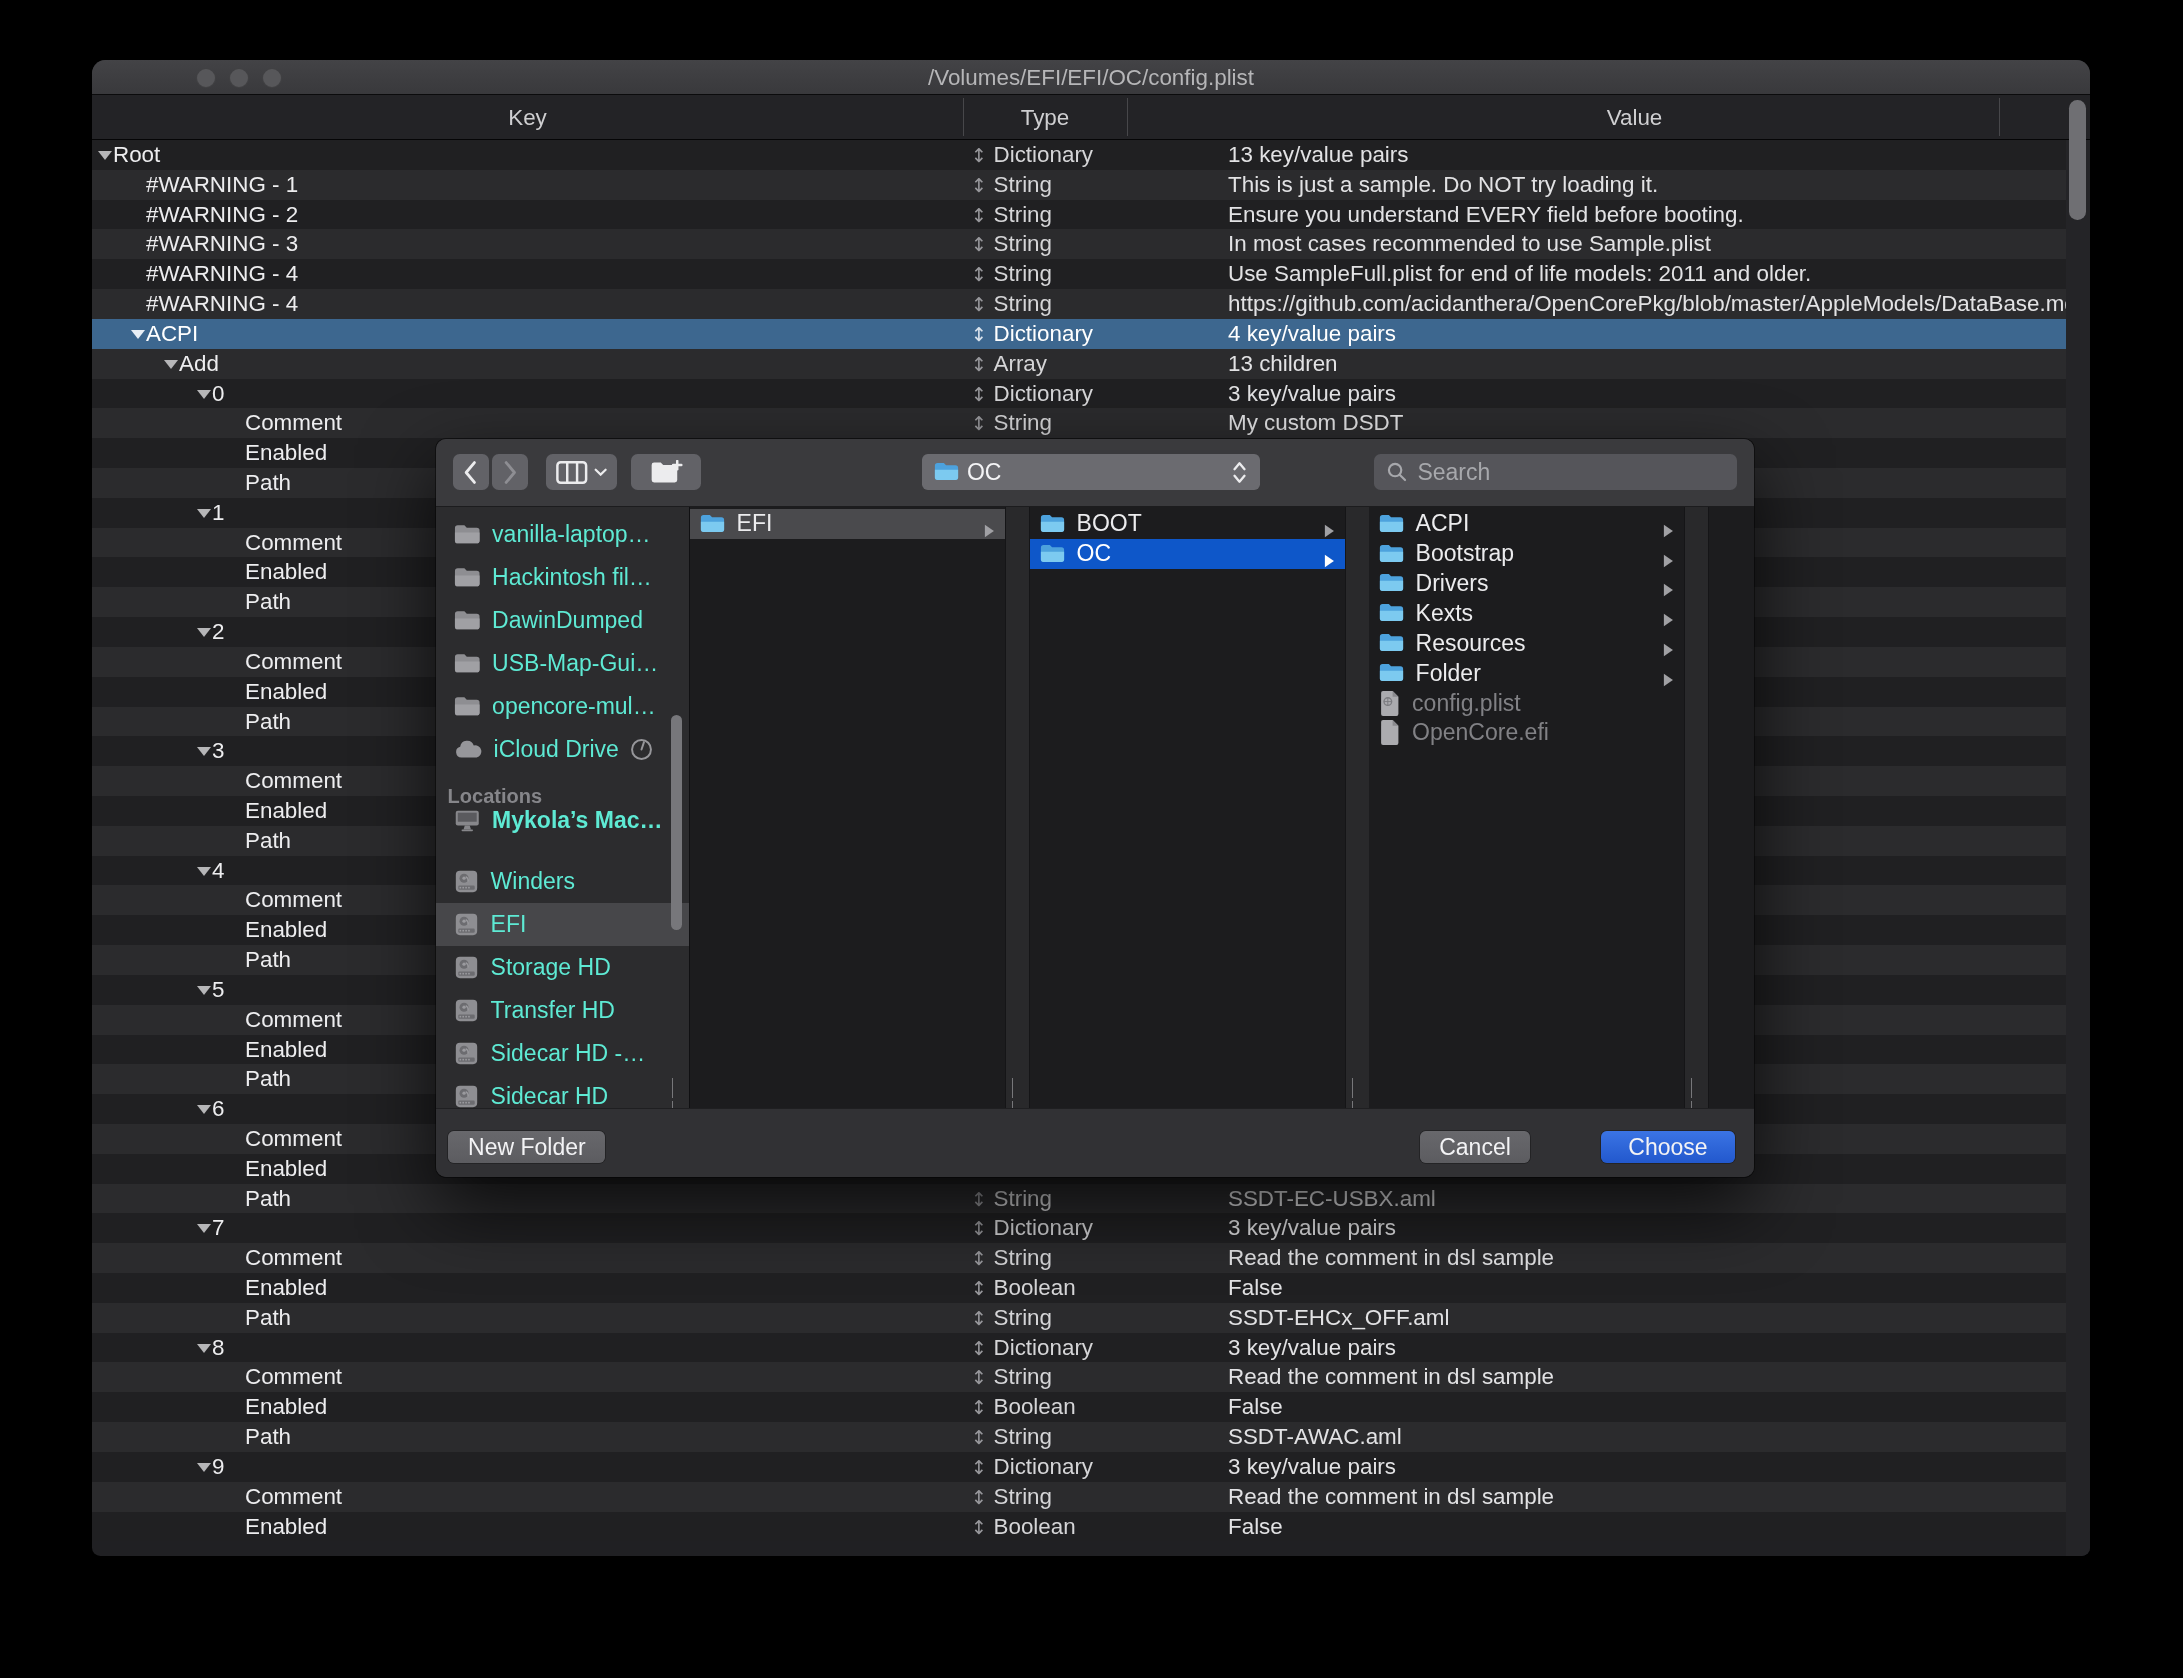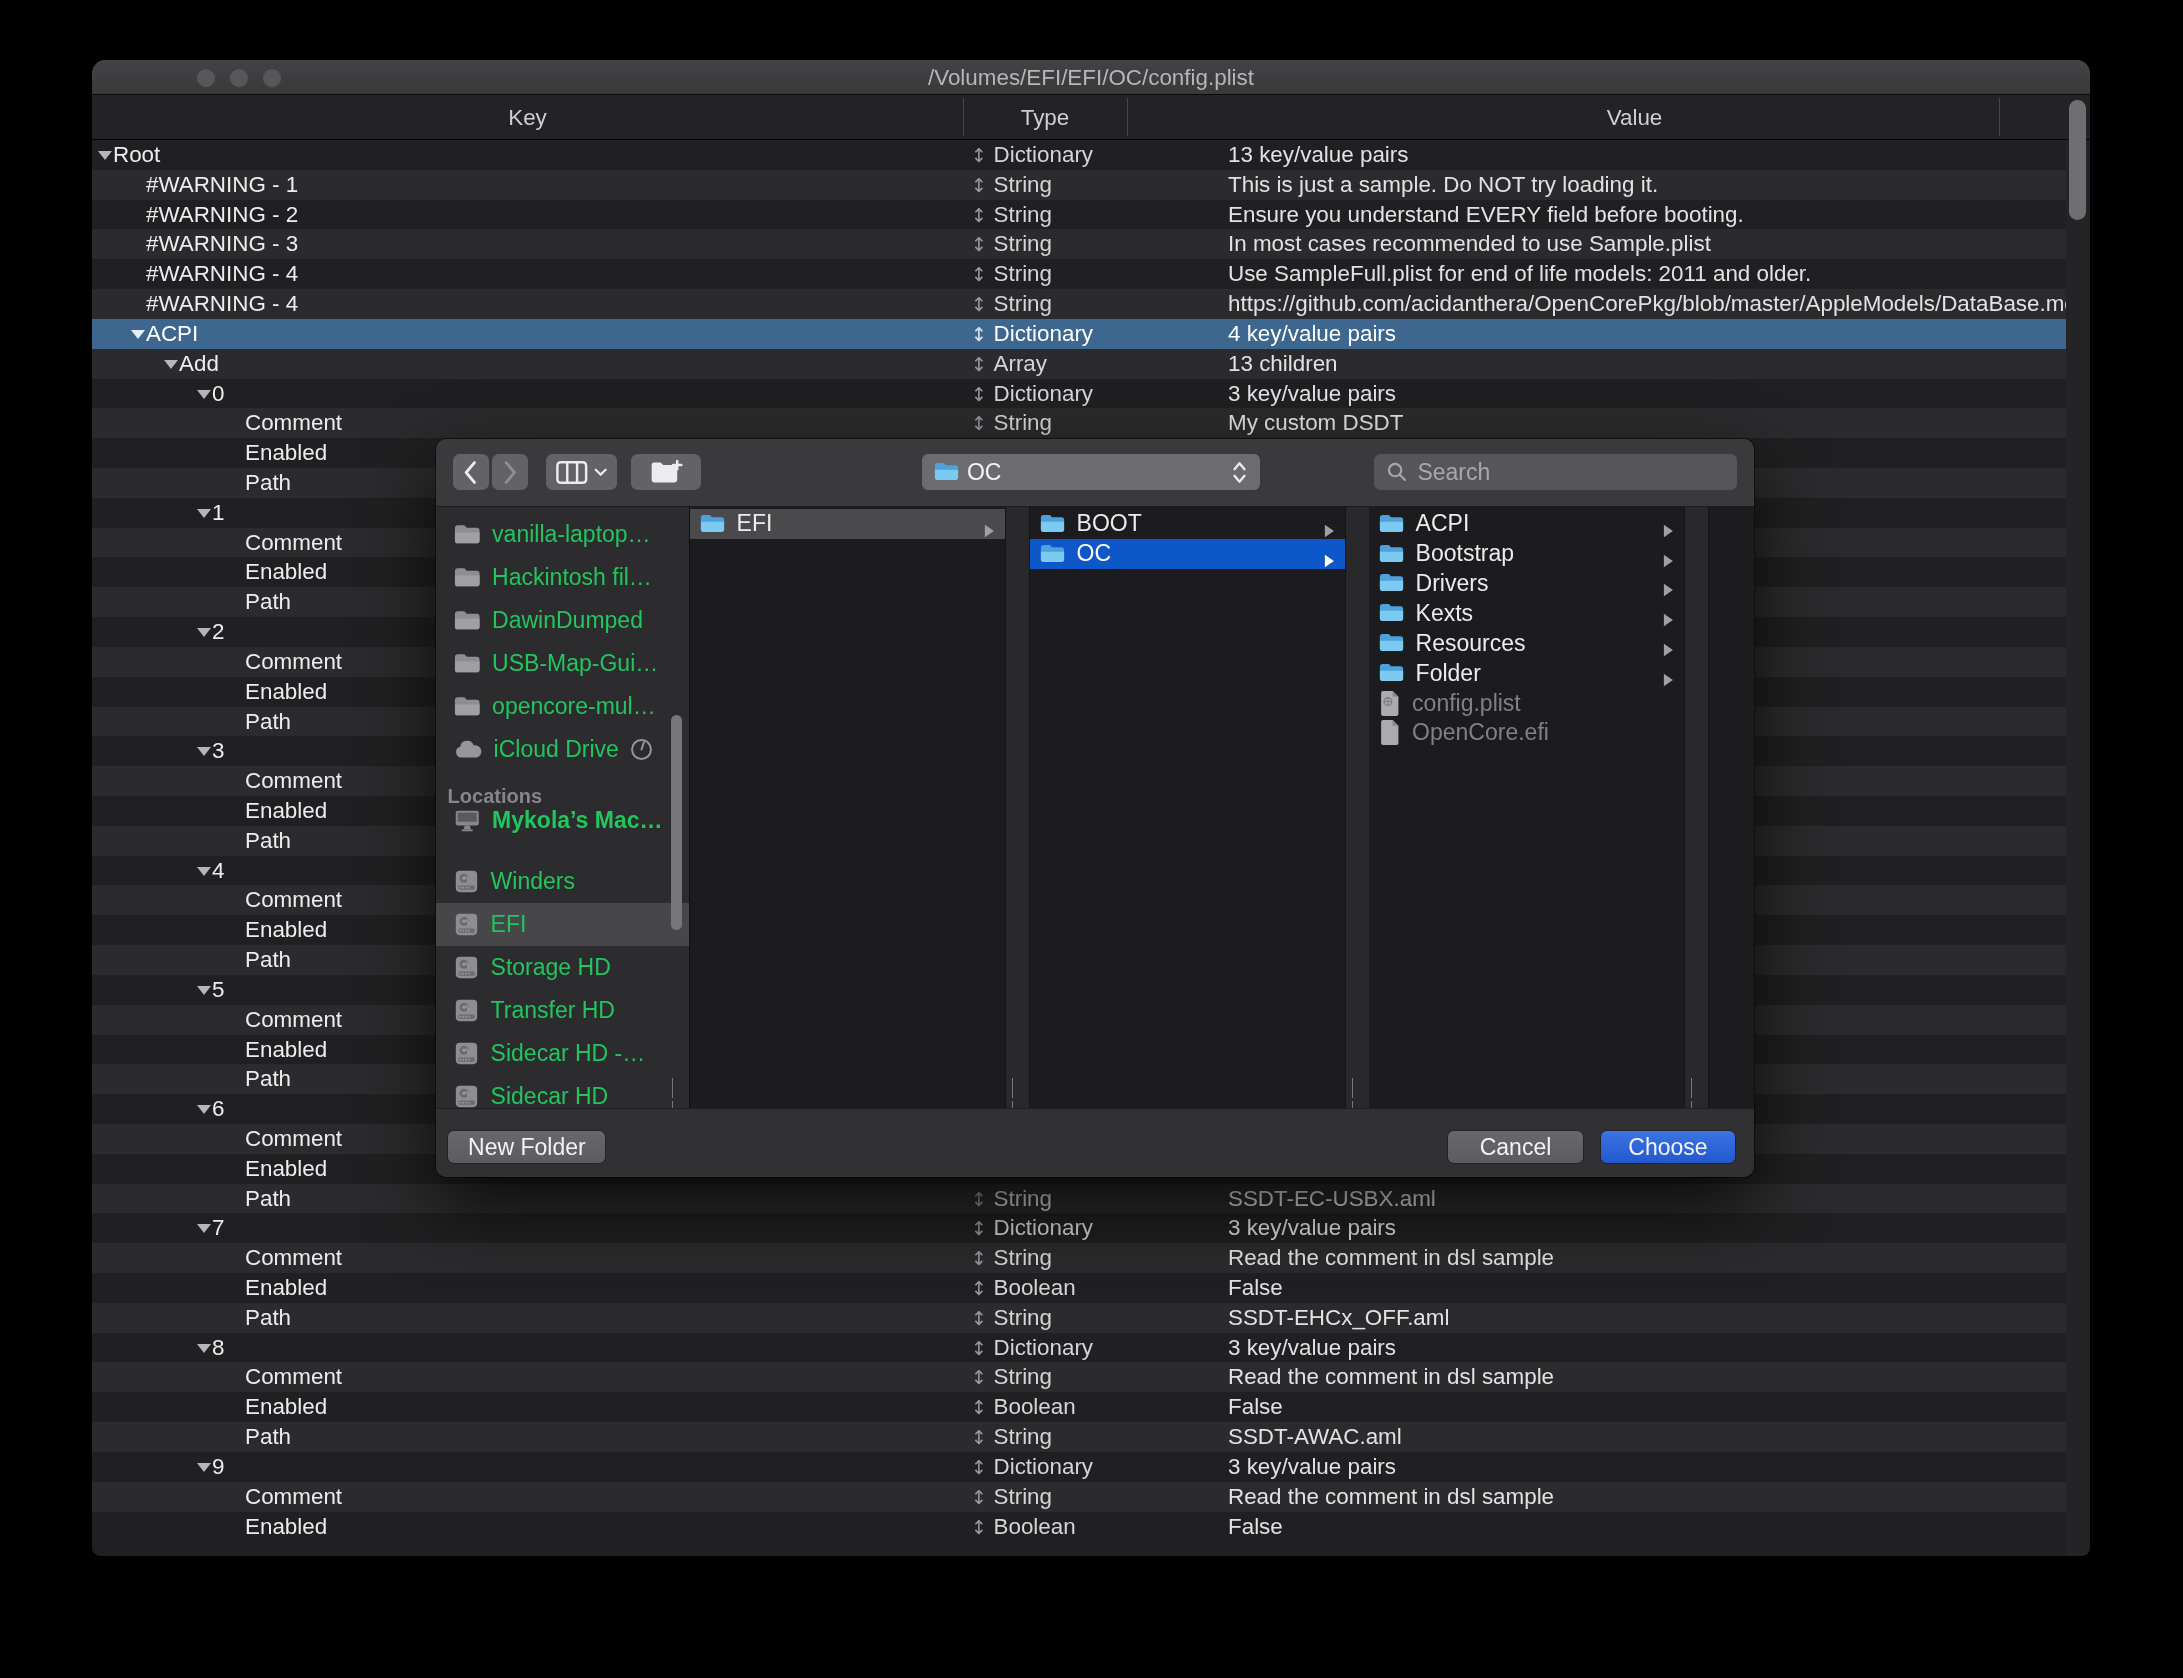--- a/index.html
+++ b/index.html
@@ -41,21 +41,21 @@
   .tbtn{top:15px;height:36px;background:#626267;border-radius:6.6px;display:flex;align-items:center;justify-content:center;}
   #dd-folder{left:486px;top:15px;width:338px;height:36px;background:#6b6b70;border-radius:5.8px;display:flex;align-items:center;}
   #dd-folder .lbl{color:#f4f4f6;font-size:23px;margin-left:8.3px;}
   #dd-chev{position:absolute;right:13.3px;top:5.8px;}
   #search{left:938px;top:15px;width:363px;height:36px;background:#55555a;border-radius:6.6px;display:flex;align-items:center;}
   #search input{background:transparent;border:none;outline:none;color:#e8e8ea;font-size:23px;width:282px;
     font-family:"Liberation Sans",sans-serif;}
   #search input::placeholder{color:#a7a8ac;}
   #dlg-cols{left:0;top:68px;width:100%;height:601px;background:#1c1c1e;overflow:hidden;}
   #sidebar{left:0;top:0;width:253px;height:100%;background:#2c2c2e;}
-  .side-item{position:absolute;left:0;width:100%;height:43px;display:flex;align-items:center;color:#22c55e;font-size:23px;}
+  .side-item{position:absolute;left:0;width:100%;height:43px;display:flex;align-items:center;color:#5eead4;font-size:23px;}
   .side-item .ic{margin:0 11.6px 0 18px;display:flex;}
   .side-item.selected{background:#47474a;}
   .side-head{position:absolute;left:11.6px;color:#86868a;font-size:20px;font-weight:bold;}
   #side-thumb{left:235px;top:208px;width:10.8px;height:215px;background:#77777b;border-radius:5.8px;}
   .colsep{top:0;width:1.7px;height:100%;background:#101012;}
   .gutter{top:0;width:25px;height:100%;background:#29292b;border-left:0.8px solid #151517;border-right:0.8px solid #151517;}
   .fcol{top:0;height:100%;background:#1c1c1e;}
   .fitem{position:absolute;left:0;width:100%;height:30px;display:flex;align-items:center;color:#ececee;font-size:23px;}
   .fitem .ic{margin:0 11.6px 0 10px;display:flex;}
   .fitem .chev{position:absolute;right:10px;top:8.3px;}
@@ -673,17 +673,17 @@
     <div class="abs gutter" style="left:1248px"></div>
     <div class="abs fcol" id="fcol3" style="left:1273px;width:45px"></div>
     <div class="abs handle" style="left:234px;top:571px"><i></i><i></i></div>
     <div class="abs handle" style="left:574px;top:571px"><i></i><i></i></div>
     <div class="abs handle" style="left:914px;top:571px"><i></i><i></i></div>
     <div class="abs handle" style="left:1253px;top:571px"><i></i><i></i></div>
   </div>
 
   <div class="abs" id="dlg-bottom">
     <div class="abs dbtn" style="left:12.4px;width:157px">New Folder</div>
-    <div class="abs dbtn" style="left:1012px;width:135px">Cancel</div>
+    <div class="abs dbtn" style="left:984px;width:110px">Cancel</div>
     <div class="abs dbtn primary" style="left:1165px;width:134px">Choose</div>
   </div>
 </div>
 
 
 </body></html>

